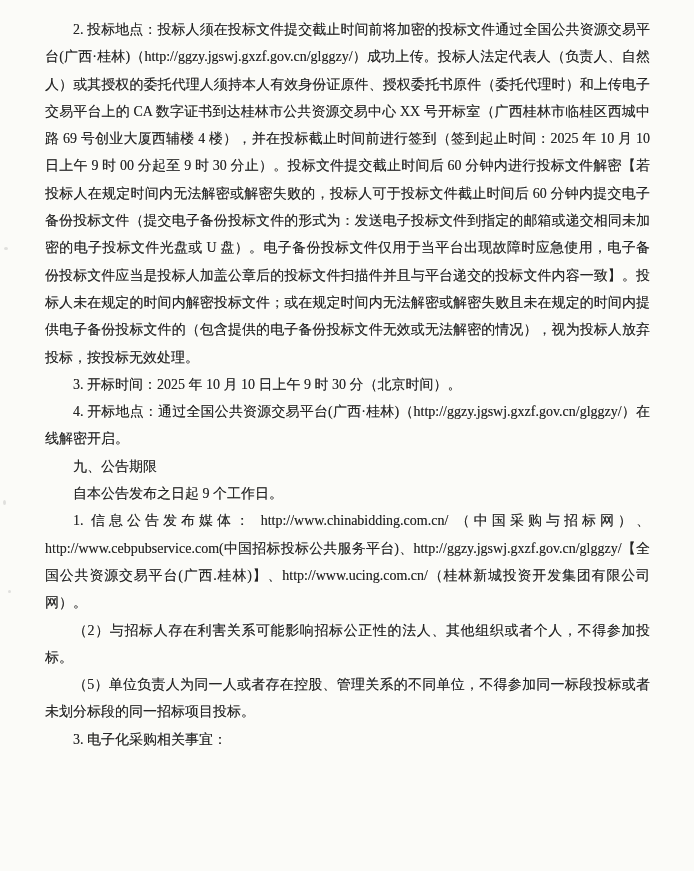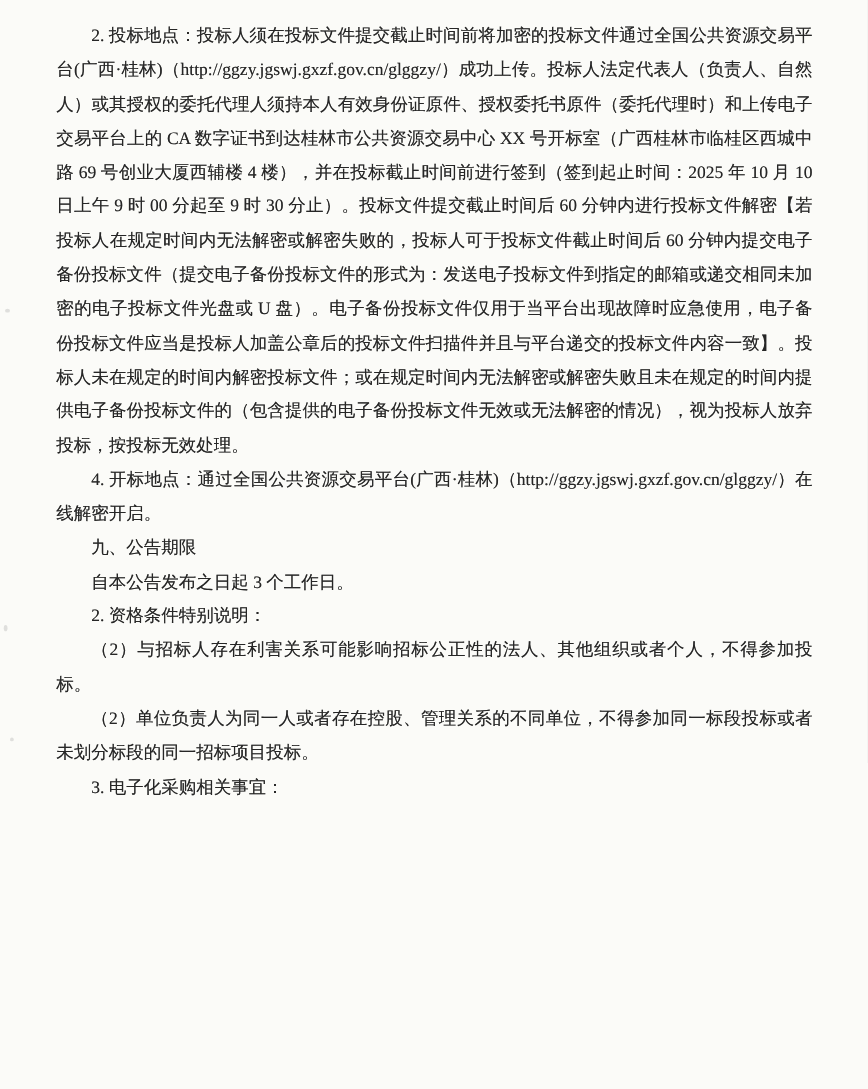--- a/index.html
+++ b/index.html
@@ -44,24 +44,25 @@
   .speck.s1 { left: 4px;  top: 247px; width: 4px; height: 3px; }
   .speck.s2 { left: 3px;  top: 500px; width: 3px; height: 5px; }
   .speck.s3 { left: 8px;  top: 590px; width: 3px; height: 3px; }
 </style>
 </head>
 <body>
 
 <div class="page">
   <div class="doc" id="doc">
       <p class="para">2. 投标地点：投标人须在投标文件提交截止时间前将加密的投标文件通过全国公共资源交易平台(广西·桂林)（http://ggzy.jgswj.gxzf.gov.cn/glggzy/）成功上传。投标人法定代表人（负责人、自然人）或其授权的委托代理人须持本人有效身份证原件、授权委托书原件（委托代理时）和上传电子交易平台上的 CA 数字证书到达桂林市公共资源交易中心 XX 号开标室（广西桂林市临桂区西城中路 69 号创业大厦西辅楼 4 楼），并在投标截止时间前进行签到（签到起止时间：2025 年 10 月 10 日上午 9 时 00 分起至 9 时 30 分止）。投标文件提交截止时间后 60 分钟内进行投标文件解密【若投标人在规定时间内无法解密或解密失败的，投标人可于投标文件截止时间后 60 分钟内提交电子备份投标文件（提交电子备份投标文件的形式为：发送电子投标文件到指定的邮箱或递交相同未加密的电子投标文件光盘或 U 盘）。电子备份投标文件仅用于当平台出现故障时应急使用，电子备份投标文件应当是投标人加盖公章后的投标文件扫描件并且与平台递交的投标文件内容一致】。投标人未在规定的时间内解密投标文件；或在规定时间内无法解密或解密失败且未在规定的时间内提供电子备份投标文件的（包含提供的电子备份投标文件无效或无法解密的情况），视为投标人放弃投标，按投标无效处理。</p>
+      <p class="para">3. 开标时间：2025 年 10 月 10 日上午 9 时 30 分（北京时间）。</p>
       <p class="para">4. 开标地点：通过全国公共资源交易平台(广西·桂林)（http://ggzy.jgswj.gxzf.gov.cn/glggzy/）在线解密开启。</p>
       <p class="heading">九、公告期限</p>
-      <p class="para">自本公告发布之日起 3 个工作日。</p>
-      <p class="para">2. 资格条件特别说明：</p>
+      <p class="para">自本公告发布之日起 9 个工作日。</p>
+      <p class="para">1. 信息公告发布媒体： http://www.chinabidding.com.cn/ （中国采购与招标网）、http://www.cebpubservice.com(中国招标投标公共服务平台)、http://ggzy.jgswj.gxzf.gov.cn/glggzy/【全国公共资源交易平台(广西.桂林)】、http://www.ucing.com.cn/（桂林新城投资开发集团有限公司网）。</p>
       <p class="para">（2）与招标人存在利害关系可能影响招标公正性的法人、其他组织或者个人，不得参加投标。</p>
-      <p class="para">（2）单位负责人为同一人或者存在控股、管理关系的不同单位，不得参加同一标段投标或者未划分标段的同一招标项目投标。</p>
+      <p class="para">（5）单位负责人为同一人或者存在控股、管理关系的不同单位，不得参加同一标段投标或者未划分标段的同一招标项目投标。</p>
       <p class="para">3. 电子化采购相关事宜：</p>
     </div>
   <div class="speck s1"></div>
   <div class="speck s2"></div>
   <div class="speck s3"></div>
 </div>
 
 </body></html>

